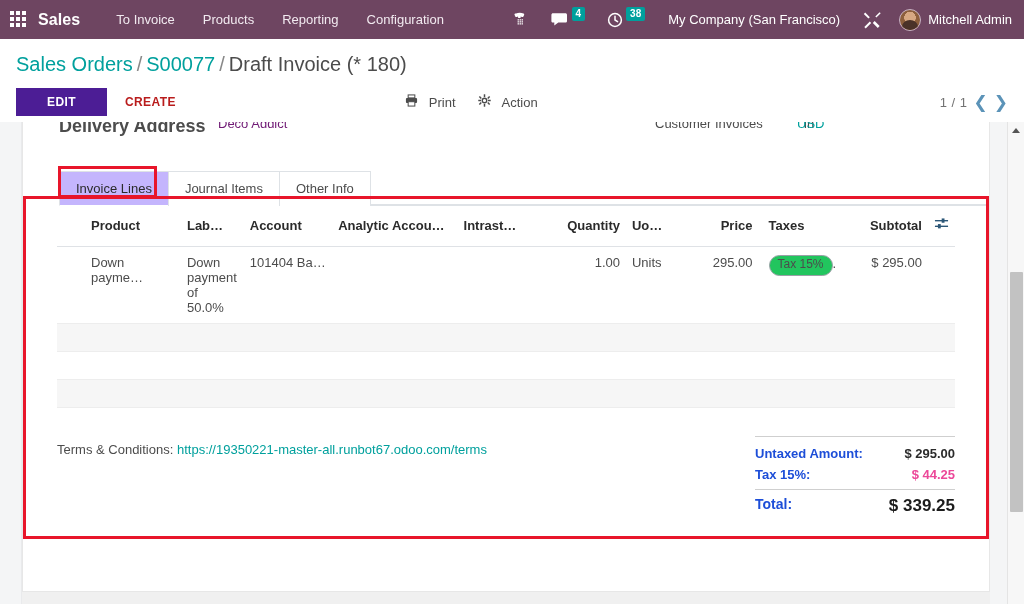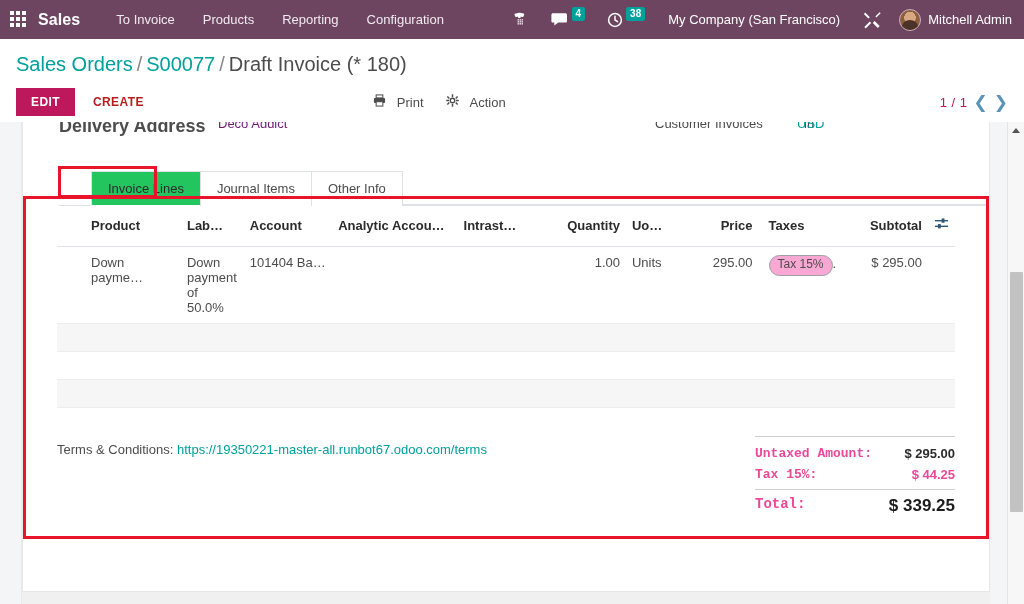--- a/index.html
+++ b/index.html
@@ -67,40 +67,40 @@
   }
   .breadcrumb a { color: #00A09D; text-decoration: none; cursor: pointer; }
   .breadcrumb .sep { color: #888; margin: 0 4px; }
   .breadcrumb .current { color: #4c4c4c; }
 
   .cp-buttons {
     display: flex; align-items: center; height: 44px;
     position: relative;
   }
   .btn-edit {
-    background: #be185d; color: #fff; font-size: 12px; font-weight: bold;
-    letter-spacing: .4px; padding: 7px 15px; border: none;
+    background: #4c1d95; color: #fff; font-size: 12px; font-weight: bold;
+    letter-spacing: .4px; padding: 7px 31px; border: none;
     cursor: pointer; font-family: inherit;
   }
   .btn-create {
     background: transparent; color: #b91c1c; font-size: 12px; font-weight: bold;
     letter-spacing: .4px; padding: 7px 14px; border: none;
     cursor: pointer; font-family: inherit; margin-left: 4px;
   }
   .cp-mid { display: flex; align-items: center; margin-left: 215px; gap: 22px; }
   .cp-link {
     font-size: 13px; color: #4c4c4c; cursor: pointer;
     display: flex; align-items: center; gap: 11px;
   }
   .pager {
     margin-left: auto; display: flex; align-items: center;
     gap: 6px; color: #6f9bb5; font-size: 13px;
   }
   .pager .chev { cursor: pointer; font-size: 17px; color: #5b93b8; line-height: 1; }
-  .pager-val { color: #be185d; letter-spacing: .5px; }
+  .pager-val { color: #737373; letter-spacing: .5px; }
 
   
   .viewport {
     position: absolute; left: 0; top: 122px;
     width: 1024px; height: 482px;
     background: #f0f0f0; overflow: hidden;
   }
   .sheet-outer {
     position: absolute; left: 22px; top: 0;
     width: 968px; min-height: 470px; background: #fff;
@@ -120,21 +120,21 @@
   .tabs {
     display: flex; margin: 30px 0 0 36px;
     border-bottom: 1px solid #dee2e6; position: relative;
   }
   .tab {
     font-size: 13px; color: #4c4c4c; padding: 9px 16px;
     border: 1px solid #dee2e6; border-bottom: none;
     background: #fff; cursor: pointer; position: relative;
     top: 1px; margin-right: -1px;
   }
-  .tab.active { color: #2b2b2b; background: #22c55e; border-bottom: 1px solid #fff; margin-left: 32px; }
+  .tab.active { color: #2b2b2b; background: #c4b5fd; border-bottom: 1px solid #fff; }
   .tabs-rest { flex: 1; border-bottom: 1px solid #dee2e6; }
 
   
   .lines { margin: 0 34px 0 34px; }
   table.lines-table { width: 100%; border-collapse: collapse; font-size: 13px; }
   table.lines-table th {
     font-weight: bold; color: #2b2b2b; font-size: 13px;
     padding: 10px 6px 12px 6px; border-bottom: 1px solid #dfe2e6;
     white-space: nowrap; background: #fff;
   }
@@ -142,33 +142,33 @@
     padding: 8px 6px; color: #4c4c4c; vertical-align: top;
     border-bottom: 1px solid #ededed;
   }
   .th-l { text-align: left; } .th-r { text-align: right; } .th-c { text-align: center; }
   .td-l { text-align: left; } .td-r { text-align: right; }
   .row-filler td { height: 28px; background: #f6f6f6; border-bottom: 1px solid #ededed; }
   .row-gap td { height: 28px; background: #fff; border: none; }
   .tax-pill {
     display: inline-block; border: 1px solid #9aa0a6; border-radius: 11px;
     padding: 1px 8px 2px 8px; font-size: 12px; color: #4c4c4c;
-    background: #f9a8d4; line-height: 1.3;
+    background: #22c55e; line-height: 1.3;
   }
   .sliders-ico { display: inline-block; vertical-align: middle; }
 
   
   .bottom-area {
     display: flex; margin: 28px 34px 0 34px; align-items: flex-start;
   }
   .terms { font-size: 13px; color: #4c4c4c; padding-top: 6px; }
   .terms a { color: #00A09D; text-decoration: none; cursor: pointer; }
   .totals { margin-left: auto; width: 200px; border-top: 1px solid #cfcfcf; padding-top: 6px; }
   .tot-row { display: flex; justify-content: space-between; font-size: 13px; padding: 3px 0; }
-  .tot-label { color: #ec4899; font-weight: bold; font-family: Liberation Mono, monospace; }
+  .tot-label { color: #1d4ed8; font-weight: bold; }
   .tot-val { color: #2b2b2b; font-weight: bold; }
   .tot-row.sub .tot-label { font-weight: bold; }
   .tot-row.sub .tot-val { font-weight: bold; color: #ec4899; }
   .tot-row.grand {
     border-top: 1px solid #cfcfcf; margin-top: 4px; padding-top: 6px;
   }
   .tot-row.grand .tot-label { font-size: 14px; }
   .tot-row.grand .tot-val { font-size: 17px; font-weight: bold; color: #1c1c1c; }
 
   

